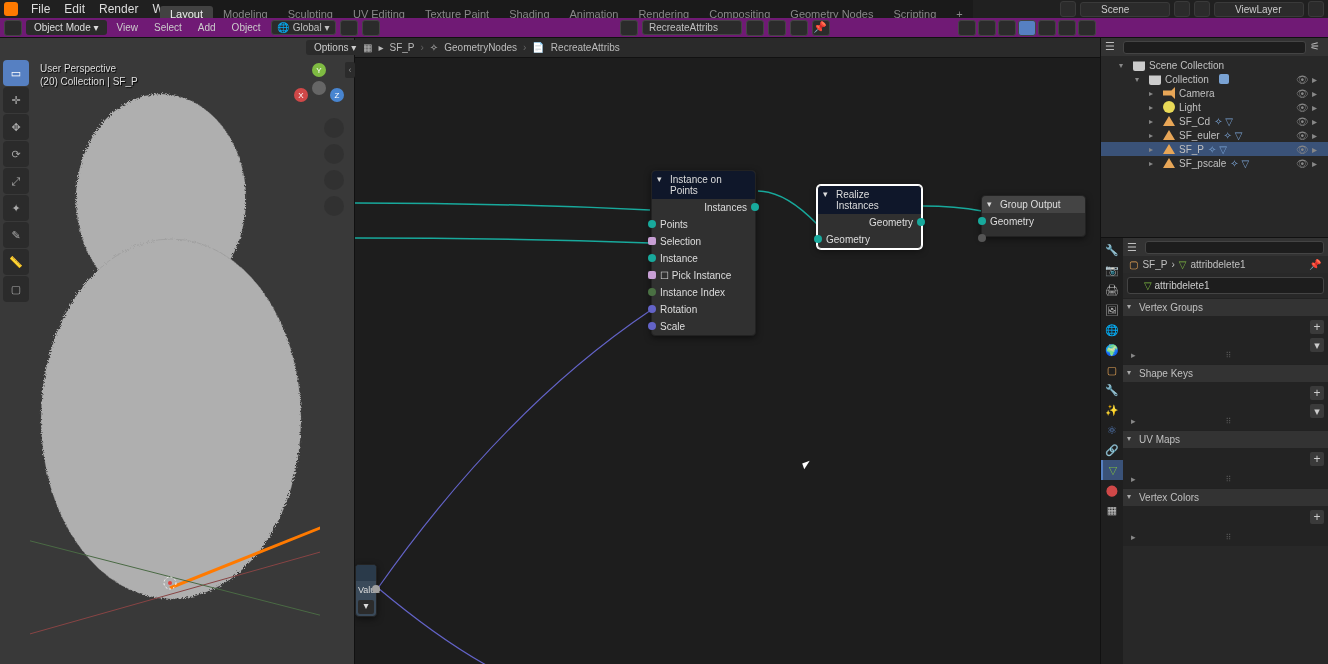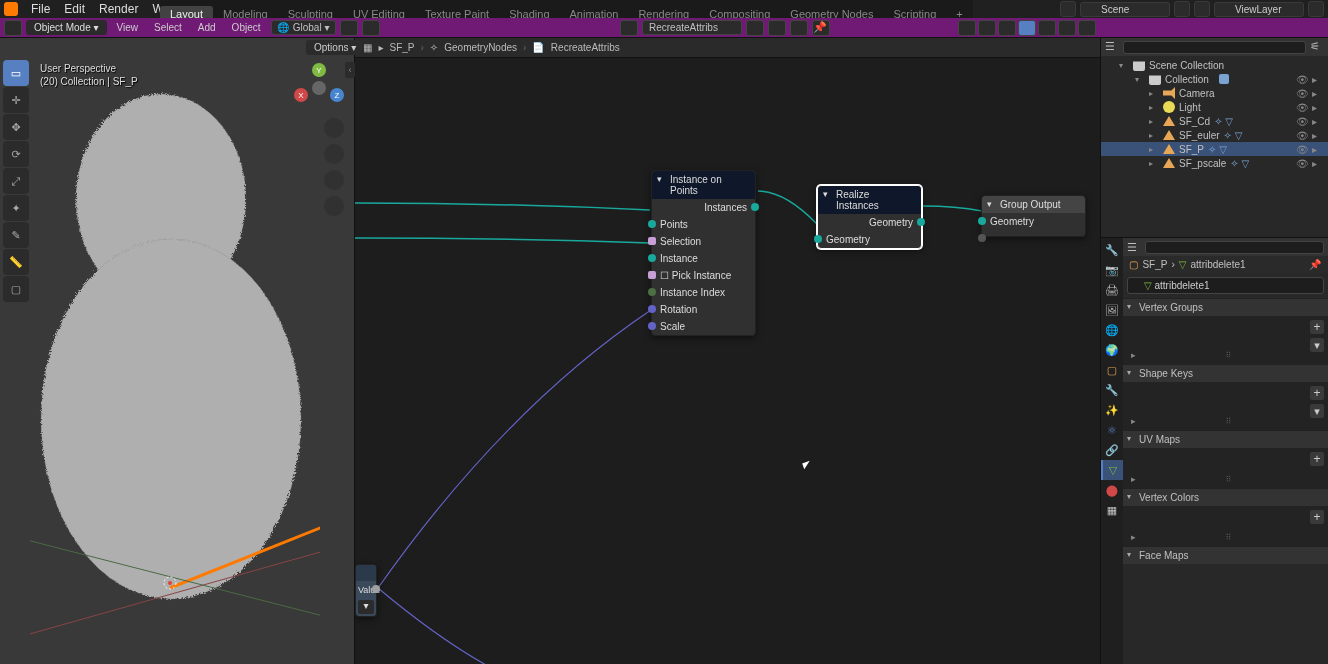--- a/index.html
+++ b/index.html
@@ -478,21 +478,18 @@
       </div>
     </div>
     <div class="panel">
       <div class="phead">Vertex Colors</div>
       <div class="pbody" style="min-height:40px;">
         <div class="plus">+</div>
         <div class="arrow">▸</div>
         <div class="grip">⠿</div>
       </div>
     </div>
-    <div class="panel">
-      <div class="phead">Face Maps</div>
-    </div>
   </div>
 </div>
 
 <div style="position:absolute; top:40px; left:306px; background:#2b2b2b; border-radius:3px; padding:2px 8px; font-size:10px; color:#ccc; z-index:6;">
   <span>Options</span> ▾
 </div>
 
 </body></html>

